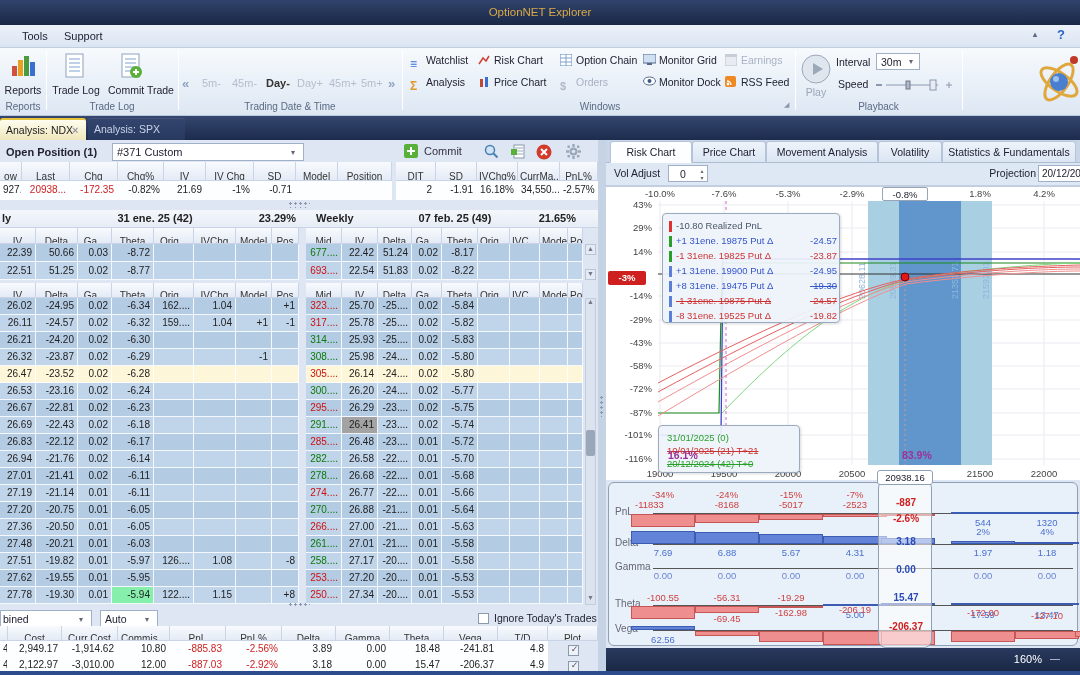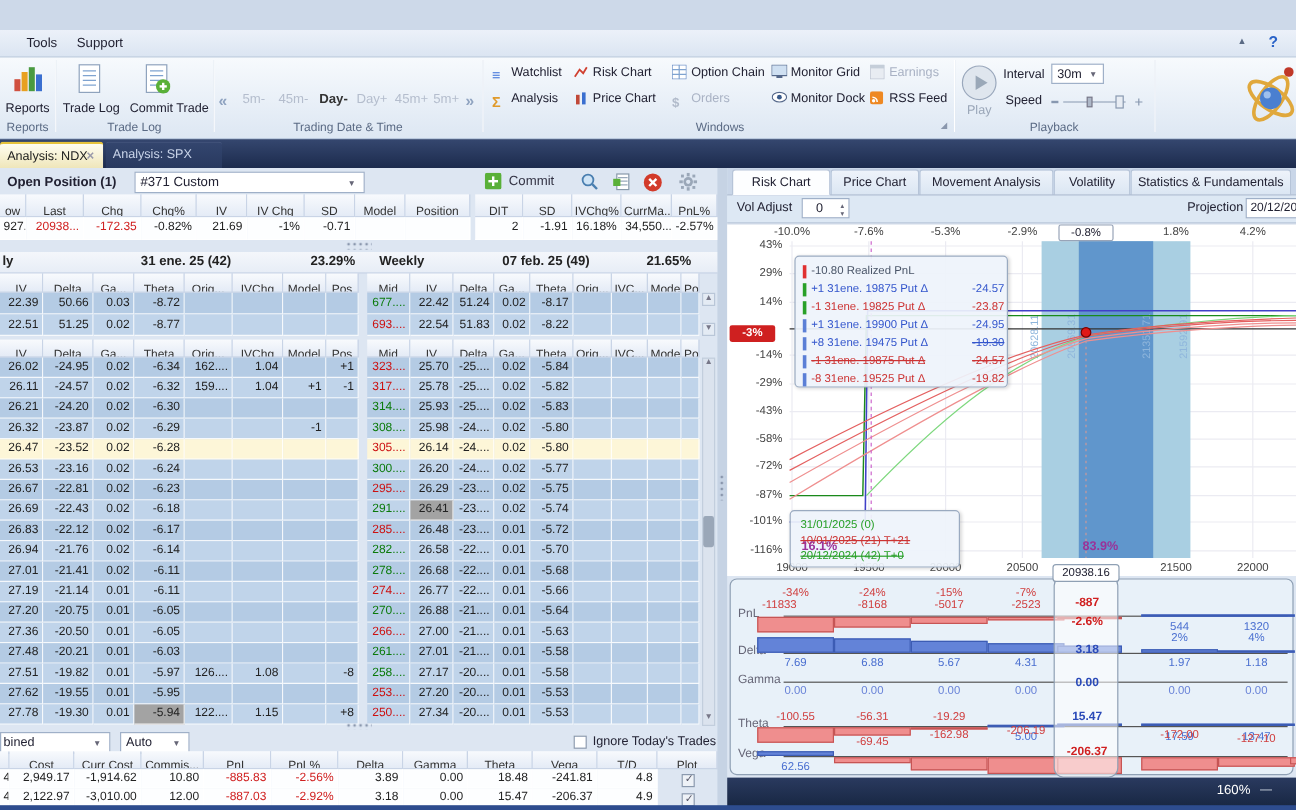--- a/index.html
+++ b/index.html
@@ -23,20 +23,23 @@
   .dots-h{background-image:radial-gradient(circle,#8a97ad 1px,transparent 1.4px);background-size:5px 5px;}
   .legendbox{background:rgba(238,243,251,.93);border:1px solid #9aaac0;border-radius:4px;box-shadow:1px 1px 3px rgba(0,0,0,.15);}
   .statusbar{background:linear-gradient(#2a3a5f,#182743);}
   svg{display:block}
 </style>
 </head>
 <body>
 
 <div id="app">
 
+  <div class="abs titlebar">
+    <div class="title">OptionNET Explorer</div>
+  </div>
 
   <div class="abs menubar" id="menubar">
       <div class="abs" style="left: 18px; top: 3px; height: 17px; font-size: 11px; color: rgb(34, 34, 51); line-height: 17px; padding: 0px 4px;">Tools</div>
       <div class="abs" style="left: 60px; top: 3px; height: 17px; font-size: 11px; color: rgb(34, 34, 51); line-height: 17px; padding: 0px 4px;">Support</div>
       <div class="abs" style="left: 1028px; top: 4px; width: 14px; height: 14px; font-size: 9px; color: rgb(90, 106, 132); line-height: normal; text-align: center;">▴</div>
       <div class="abs" style="left: 1054px; top: 2px; width: 14px; height: 16px; font-size: 13px; color: rgb(42, 99, 200); line-height: normal; font-weight: bold; text-align: center;">?</div>
     </div>
 
   <div class="abs ribbon" id="ribbon">
       <div class="abs gsep" style="left: 46px; top: 2px; width: 1px; height: 60px;"></div>
@@ -473,21 +476,21 @@
       <div class="abs cell" style="left: 36px; top: 430px; width: 42px; height: 17px; line-height: 16px; background: rgb(180, 203, 228); color: rgb(34, 34, 34); font-weight: normal;">-19.55</div>
       <div class="abs cell" style="left: 78px; top: 430px; width: 34px; height: 17px; line-height: 16px; background: rgb(180, 203, 228); color: rgb(34, 34, 34); font-weight: normal;">0.01</div>
       <div class="abs cell" style="left: 112px; top: 430px; width: 42px; height: 17px; line-height: 16px; background: rgb(180, 203, 228); color: rgb(34, 34, 34); font-weight: normal;">-5.95</div>
       <div class="abs cell" style="left: 154px; top: 430px; width: 40px; height: 17px; line-height: 16px; background: rgb(180, 203, 228); color: rgb(34, 34, 34); font-weight: normal;"></div>
       <div class="abs cell" style="left: 194px; top: 430px; width: 42px; height: 17px; line-height: 16px; background: rgb(180, 203, 228); color: rgb(34, 34, 34); font-weight: normal;"></div>
       <div class="abs cell" style="left: 236px; top: 430px; width: 36px; height: 17px; line-height: 16px; background: rgb(180, 203, 228); color: rgb(34, 34, 34); font-weight: normal;"></div>
       <div class="abs cell" style="left: 272px; top: 430px; width: 27px; height: 17px; line-height: 16px; background: rgb(180, 203, 228); color: rgb(34, 34, 34); font-weight: normal;"></div>
       <div class="abs cell" style="left: 0px; top: 447px; width: 36px; height: 17px; line-height: 16px; background: rgb(192, 212, 234); color: rgb(34, 34, 34); font-weight: normal;">27.78</div>
       <div class="abs cell" style="left: 36px; top: 447px; width: 42px; height: 17px; line-height: 16px; background: rgb(192, 212, 234); color: rgb(34, 34, 34); font-weight: normal;">-19.30</div>
       <div class="abs cell" style="left: 78px; top: 447px; width: 34px; height: 17px; line-height: 16px; background: rgb(192, 212, 234); color: rgb(34, 34, 34); font-weight: normal;">0.01</div>
-      <div class="abs cell" style="left: 112px; top: 447px; width: 42px; height: 17px; line-height: 16px; background: #a3a3a3; color: rgb(34, 34, 34); font-weight: normal;">-5.94</div>
+      <div class="abs cell" style="left: 112px; top: 447px; width: 42px; height: 17px; line-height: 16px; background: #86efac; color: rgb(34, 34, 34); font-weight: normal;">-5.94</div>
       <div class="abs cell" style="left: 154px; top: 447px; width: 40px; height: 17px; line-height: 16px; background: rgb(192, 212, 234); color: rgb(34, 34, 34); font-weight: normal;">122....</div>
       <div class="abs cell" style="left: 194px; top: 447px; width: 42px; height: 17px; line-height: 16px; background: rgb(192, 212, 234); color: rgb(34, 34, 34); font-weight: normal;">1.15</div>
       <div class="abs cell" style="left: 236px; top: 447px; width: 36px; height: 17px; line-height: 16px; background: rgb(192, 212, 234); color: rgb(34, 34, 34); font-weight: normal;"></div>
       <div class="abs cell" style="left: 272px; top: 447px; width: 27px; height: 17px; line-height: 16px; background: rgb(192, 212, 234); color: rgb(34, 34, 34); font-weight: normal;">+8</div>
       <div class="abs hcell" style="left: 306px; top: 143px; width: 36px; height: 15px; line-height: 14px;">Mid</div>
       <div class="abs hcell" style="left: 342px; top: 143px; width: 36px; height: 15px; line-height: 14px;">IV</div>
       <div class="abs hcell" style="left: 378px; top: 143px; width: 34px; height: 15px; line-height: 14px;">Delta</div>
       <div class="abs hcell" style="left: 412px; top: 143px; width: 30px; height: 15px; line-height: 14px;">Ga...</div>
       <div class="abs hcell" style="left: 442px; top: 143px; width: 36px; height: 15px; line-height: 14px;">Theta</div>
       <div class="abs hcell" style="left: 478px; top: 143px; width: 32px; height: 15px; line-height: 14px;">Orig...</div>

